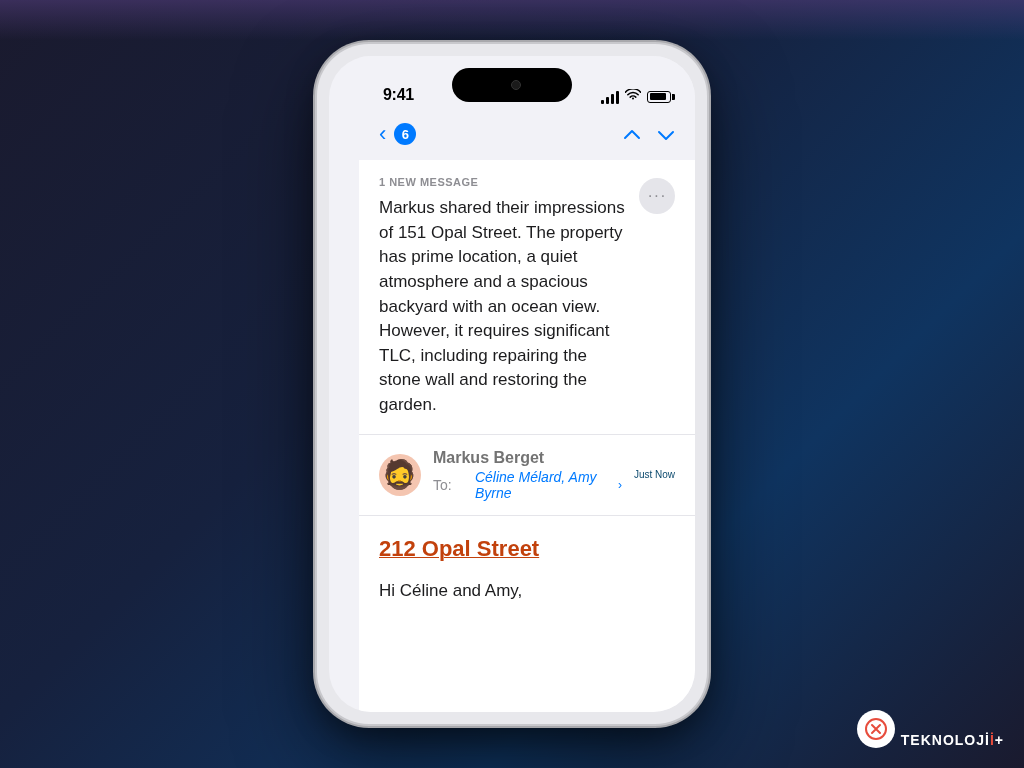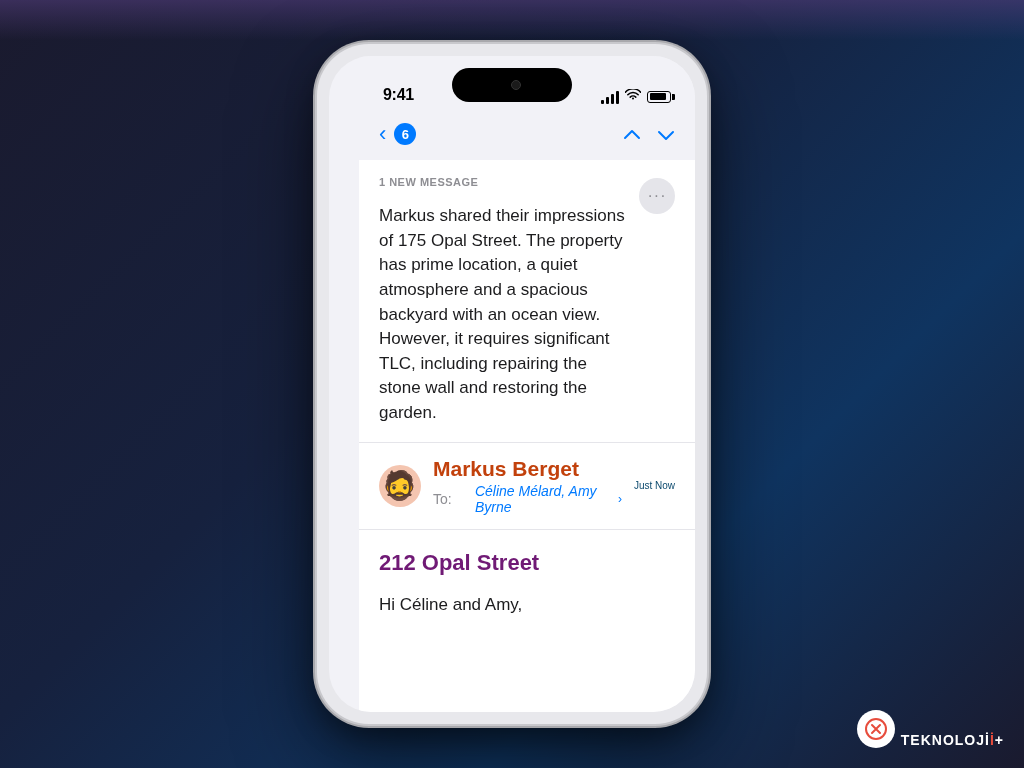--- a/index.html
+++ b/index.html
@@ -276,21 +276,21 @@
     .summary-text-block {
       flex: 1;
     }
 
     .summary-label {
       font-size: 11px;
       font-weight: 600;
       color: #8e8e93;
       letter-spacing: 0.5px;
       text-transform: uppercase;
-      margin-bottom: 16px;
+      margin-bottom: 8px;
     }
 
     .summary-body {
       font-size: 17px;
       font-weight: 400;
       color: #1c1c1e;
       line-height: 1.45;
     }
 
     .more-button {
@@ -338,23 +338,23 @@
     .avatar-emoji {
       font-size: 28px;
       line-height: 1;
     }
 
     .sender-details {
       flex: 1;
     }
 
     .sender-name {
-      font-size: 21px;
+      font-size: 16px;
       font-weight: 600;
-      color: #c2410c;
+      color: #737373;
     }
 
     .sender-to {
       font-size: 14px;
       color: #8e8e93;
       display: flex;
       align-items: center;
       gap: 10px;
       margin-top: 2px;
     }
@@ -383,22 +383,23 @@
 
     
     .email-body {
       padding: 20px 20px 16px;
       background: white;
     }
 
     .email-subject {
       font-size: 22px;
       font-weight: 700;
-      color: #701a75;
+      color: #c2410c;
       margin-bottom: 16px;
+      text-decoration: underline;
       text-decoration-thickness: 1px;
     }
 
     .email-greeting {
       font-size: 17px;
       color: #1c1c1e;
       line-height: 1.5;
     }
   </style>
 </head>
@@ -451,21 +452,21 @@
           </svg>
         </span>
       </div>
     </div>
 
     <div class="email-content">
 
       <div class="summary-banner">
         <div class="summary-text-block">
           <div class="summary-label">1 NEW MESSAGE</div>
-          <div class="summary-body">Markus shared their impressions of 175 Opal Street. The property has prime location, a quiet atmosphere and a spacious backyard with an ocean view. However, it requires significant TLC, including repairing the stone wall and restoring the garden.</div>
+          <div class="summary-body">Markus shared their impressions of 151 Opal Street. The property has prime location, a quiet atmosphere and a spacious backyard with an ocean view. However, it requires significant TLC, including repairing the stone wall and restoring the garden.</div>
         </div>
         <div class="more-button">
           <span class="more-dots">···</span>
         </div>
       </div>
 
       <div class="sender-info">
         <div class="avatar">
           <span class="avatar-emoji">🧔</span>
         </div>

